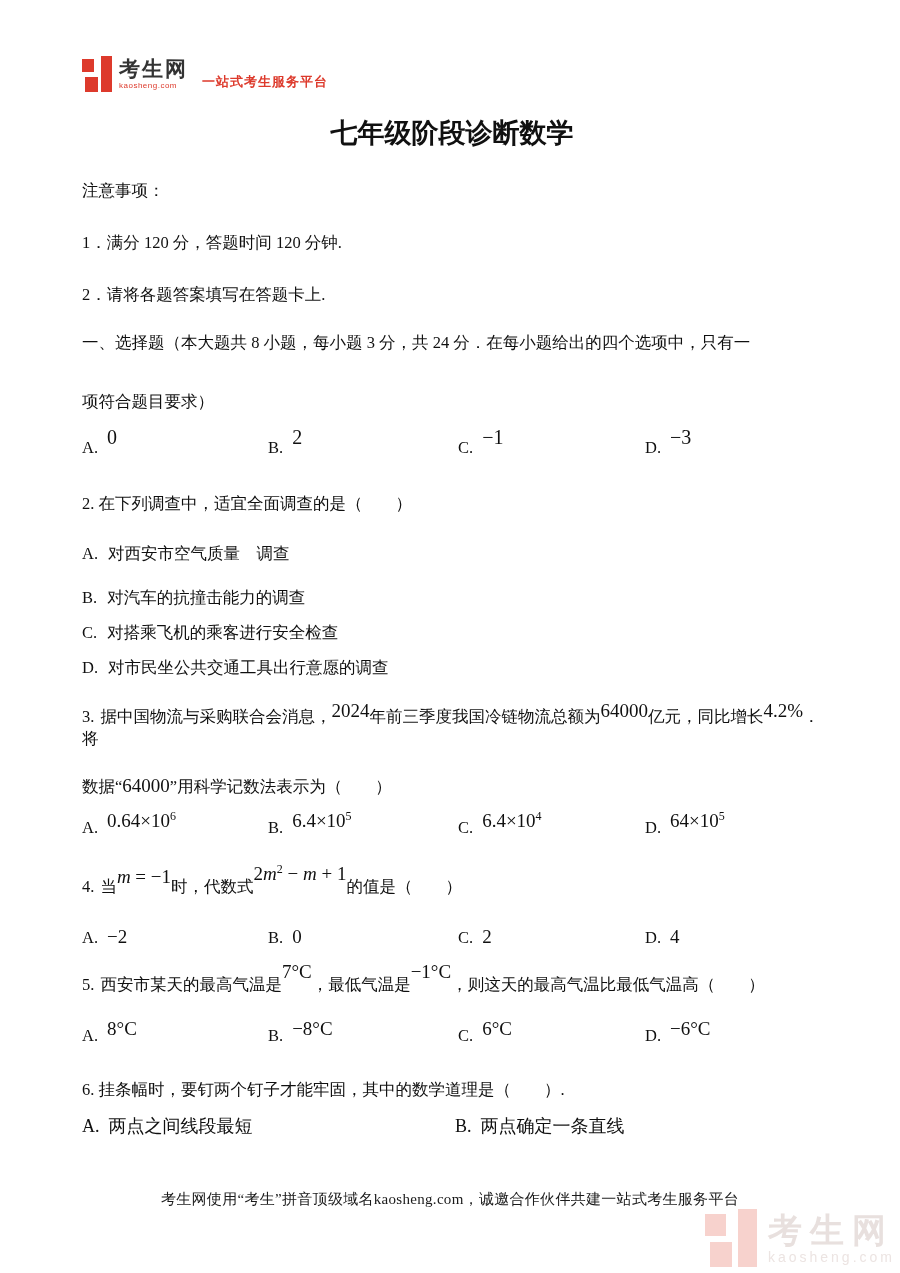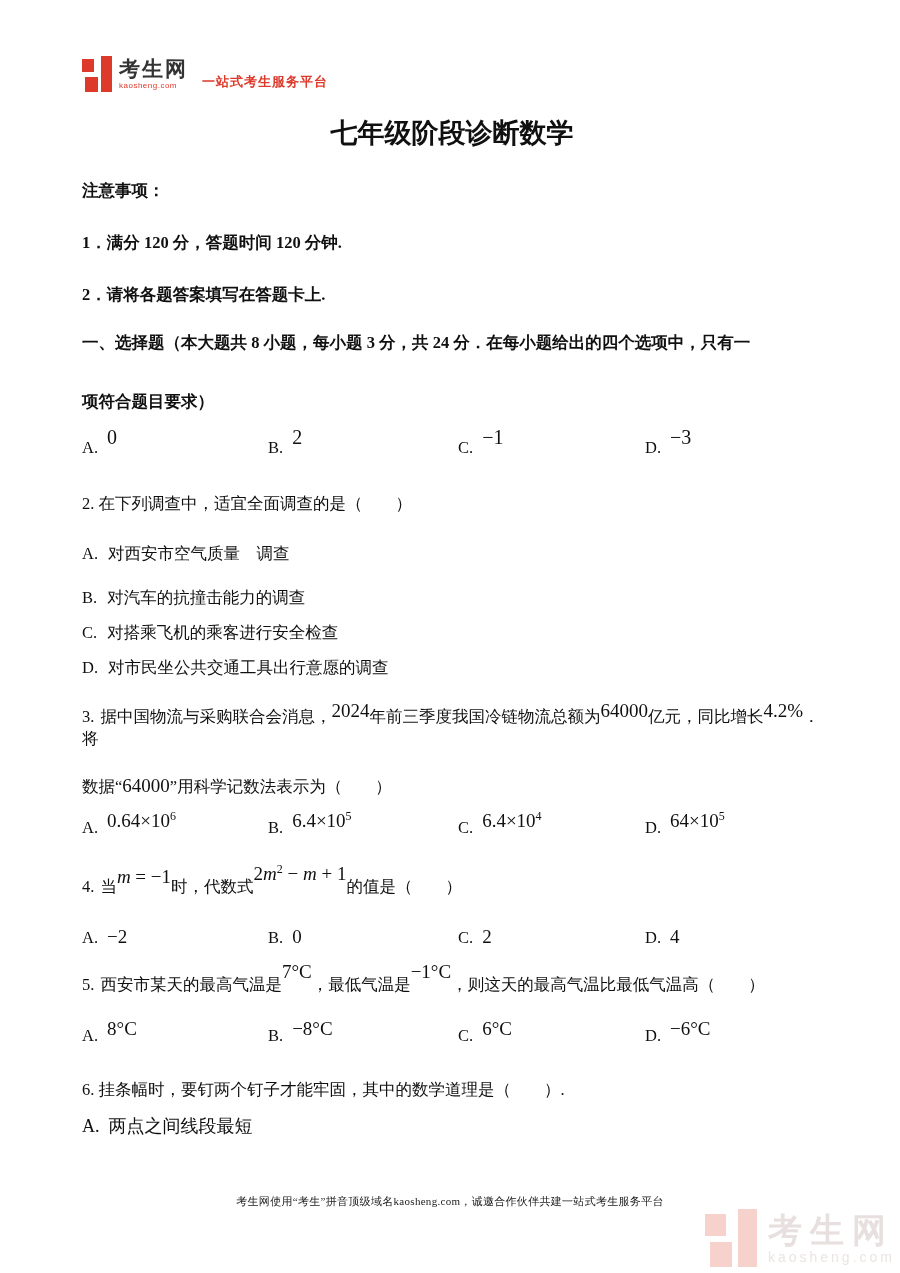--- a/index.html
+++ b/index.html
@@ -26,21 +26,21 @@
   .logo-icon .b1{left:0;top:3px;width:12px;height:13px;}
   .logo-icon .b2{left:3px;bottom:0;width:13px;height:15px;}
   .logo-icon .b3{right:0;top:0;width:11px;height:36px;}
   .logo-textcol{display:flex;flex-direction:column;}
   .logo-cn{font-family:"Liberation Sans","DejaVu Sans",sans-serif;font-size:21px;font-weight:bold;color:#333;letter-spacing:2px;line-height:25px;}
   .logo-domain{font-family:"Liberation Sans","DejaVu Sans",sans-serif;font-size:8px;color:var(--red);letter-spacing:.5px;line-height:10px;}
   .logo-tagline{font-family:"Liberation Sans","DejaVu Sans",sans-serif;margin-left:14px;margin-top:17px;font-size:13px;font-weight:bold;color:var(--red);letter-spacing:1px;}
   
   .title{text-align:center;font-size:27px;font-weight:bold;margin:16px 0 0;line-height:30px;}
   .ln{line-height:22px;margin:0;font-size:16.5px;}
-  .bold{font-weight:bold;}
+  .bold{font-weight:normal;}
   .mt-notice{margin-top:32px;}
   .mt-item1{margin-top:30px;}
   .mt-item2{margin-top:30px;}
   .mt-sec1{margin-top:26px;}
   .mt-sec2{margin-top:37px;}
   .mt-q1{margin-top:30px;}
   .mt-q1o{margin-top:22px;}
   .mt-q2{margin-top:34px;}
   .mt-q2a{margin-top:28px;}
   .mt-q2b{margin-top:22px;}
@@ -65,21 +65,21 @@
   .m20{font-size:20px;}
   .iv{font-style:italic;}
   .rz{display:inline-block;}
   .r5{transform:translateY(-5px);}
   .r6{transform:translateY(-6px);}
   .r9{transform:translateY(-9px);}
   .r12{transform:translateY(-12px);}
   sup{font-size:12px;line-height:0;vertical-align:super;}
   .qnum{margin-right:6px;}
   
-  .footer{position:absolute;left:0;right:0;bottom:64px;text-align:center;font-size:11px;color:#1a1a1a;letter-spacing:.3px;}
+  .footer{position:absolute;left:0;right:0;bottom:64px;text-align:center;font-size:15px;color:#1a1a1a;letter-spacing:.3px;}
   .watermark{position:absolute;right:5px;bottom:6px;display:flex;align-items:center;}
   .wm-icon{position:relative;width:52px;height:58px;margin-right:11px;flex:0 0 auto;}
   .wm-icon .blk{position:absolute;background:var(--wm-pink);}
   .wm-icon .b1{left:0;top:5px;width:21px;height:22px;}
   .wm-icon .b2{left:5px;bottom:0;width:22px;height:25px;}
   .wm-icon .b3{right:0;top:0;width:19px;height:58px;}
   .wm-cn{font-family:"Liberation Sans","DejaVu Sans",sans-serif;font-size:34px;font-weight:bold;color:var(--wm-gray);letter-spacing:8px;line-height:38px;}
   .wm-dom{font-family:"Liberation Sans","DejaVu Sans",sans-serif;font-size:14px;color:#ece4e2;letter-spacing:3px;line-height:16px;}
 </style>
 </head>
@@ -143,20 +143,21 @@
   <div class="opts mt-q5o">
     <div><span class="optlab">A.</span><span class="math rz r6">8°C</span></div>
     <div><span class="optlab">B.</span><span class="math rz r6">−8°C</span></div>
     <div><span class="optlab">C.</span><span class="math rz r6">6°C</span></div>
     <div><span class="optlab">D.</span><span class="math rz r6">−6°C</span></div>
   </div>
 
   <p class="ln mt-q6">6. 挂条幅时，要钉两个钉子才能牢固，其中的数学道理是（　　）.</p>
   <div class="opts2 mt-q6o">
     <div><span class="optlab">A.</span><span>两点之间线段最短</span></div>
+    <div><span class="optlab">B.</span><span>两点确定一条直线</span></div>
   </div>
 
   <div class="footer">考生网使用“考生”拼音顶级域名kaosheng.com，诚邀合作伙伴共建一站式考生服务平台</div>
 
   <div class="watermark">
     <div class="wm-icon">
       <div class="blk b1"></div>
         <div class="blk b2"></div>
         <div class="blk b3"></div>
     </div>

